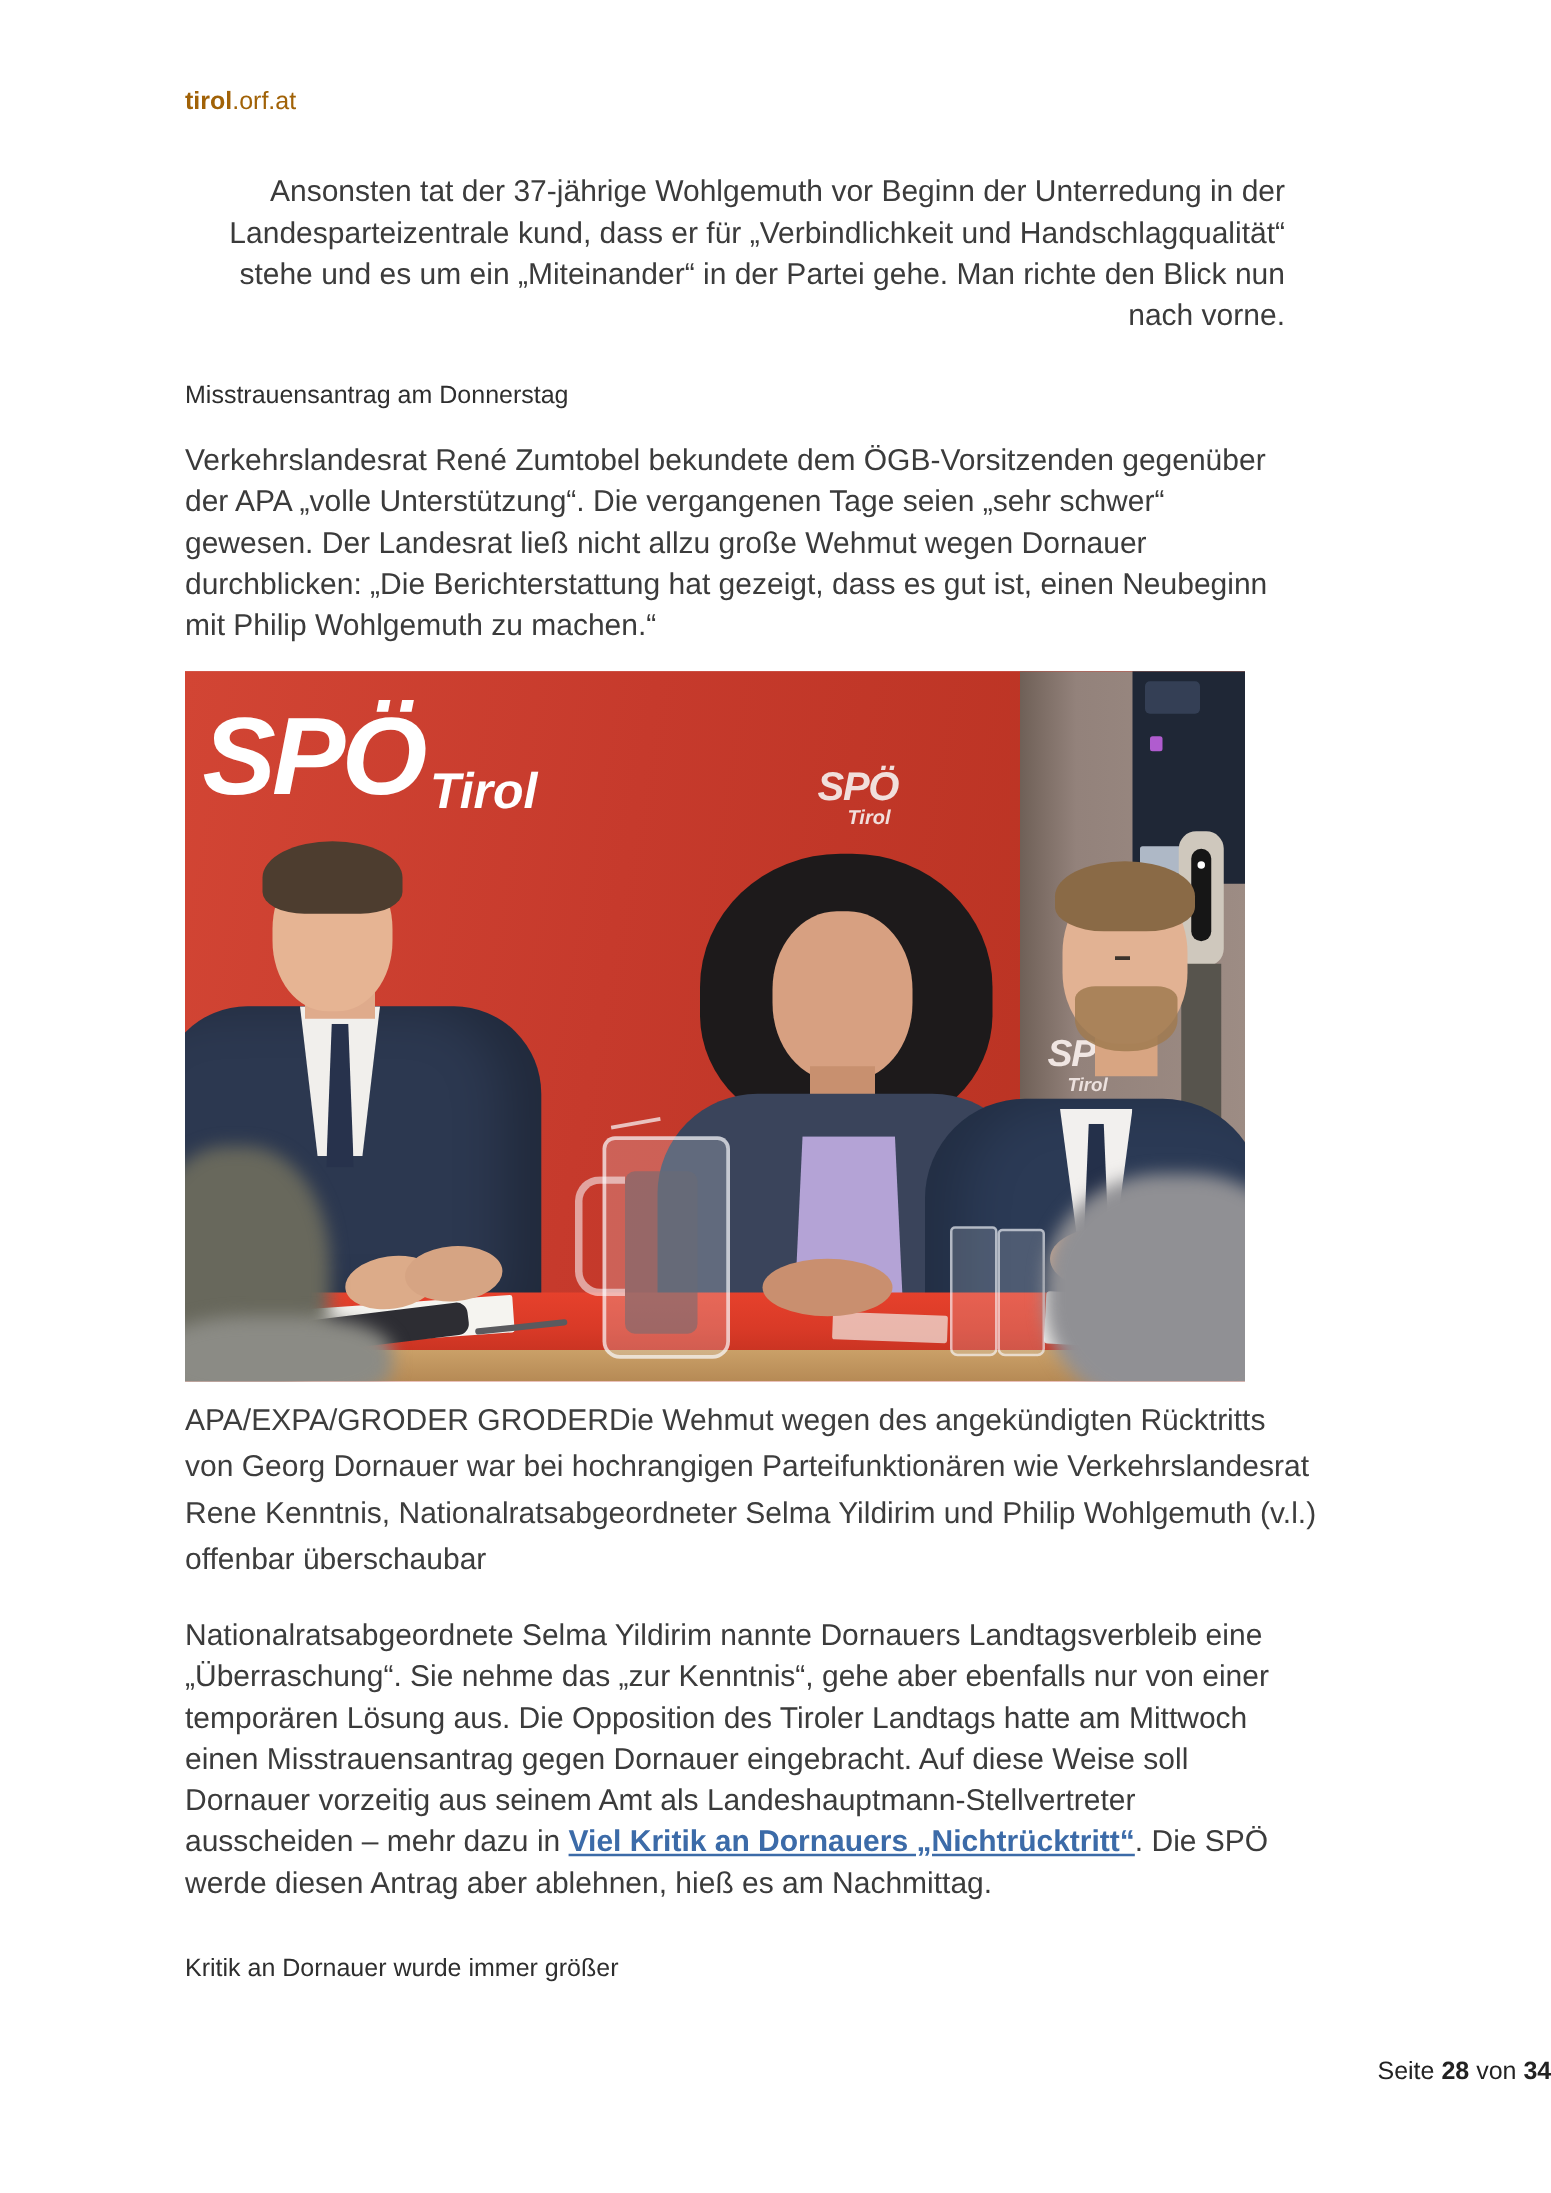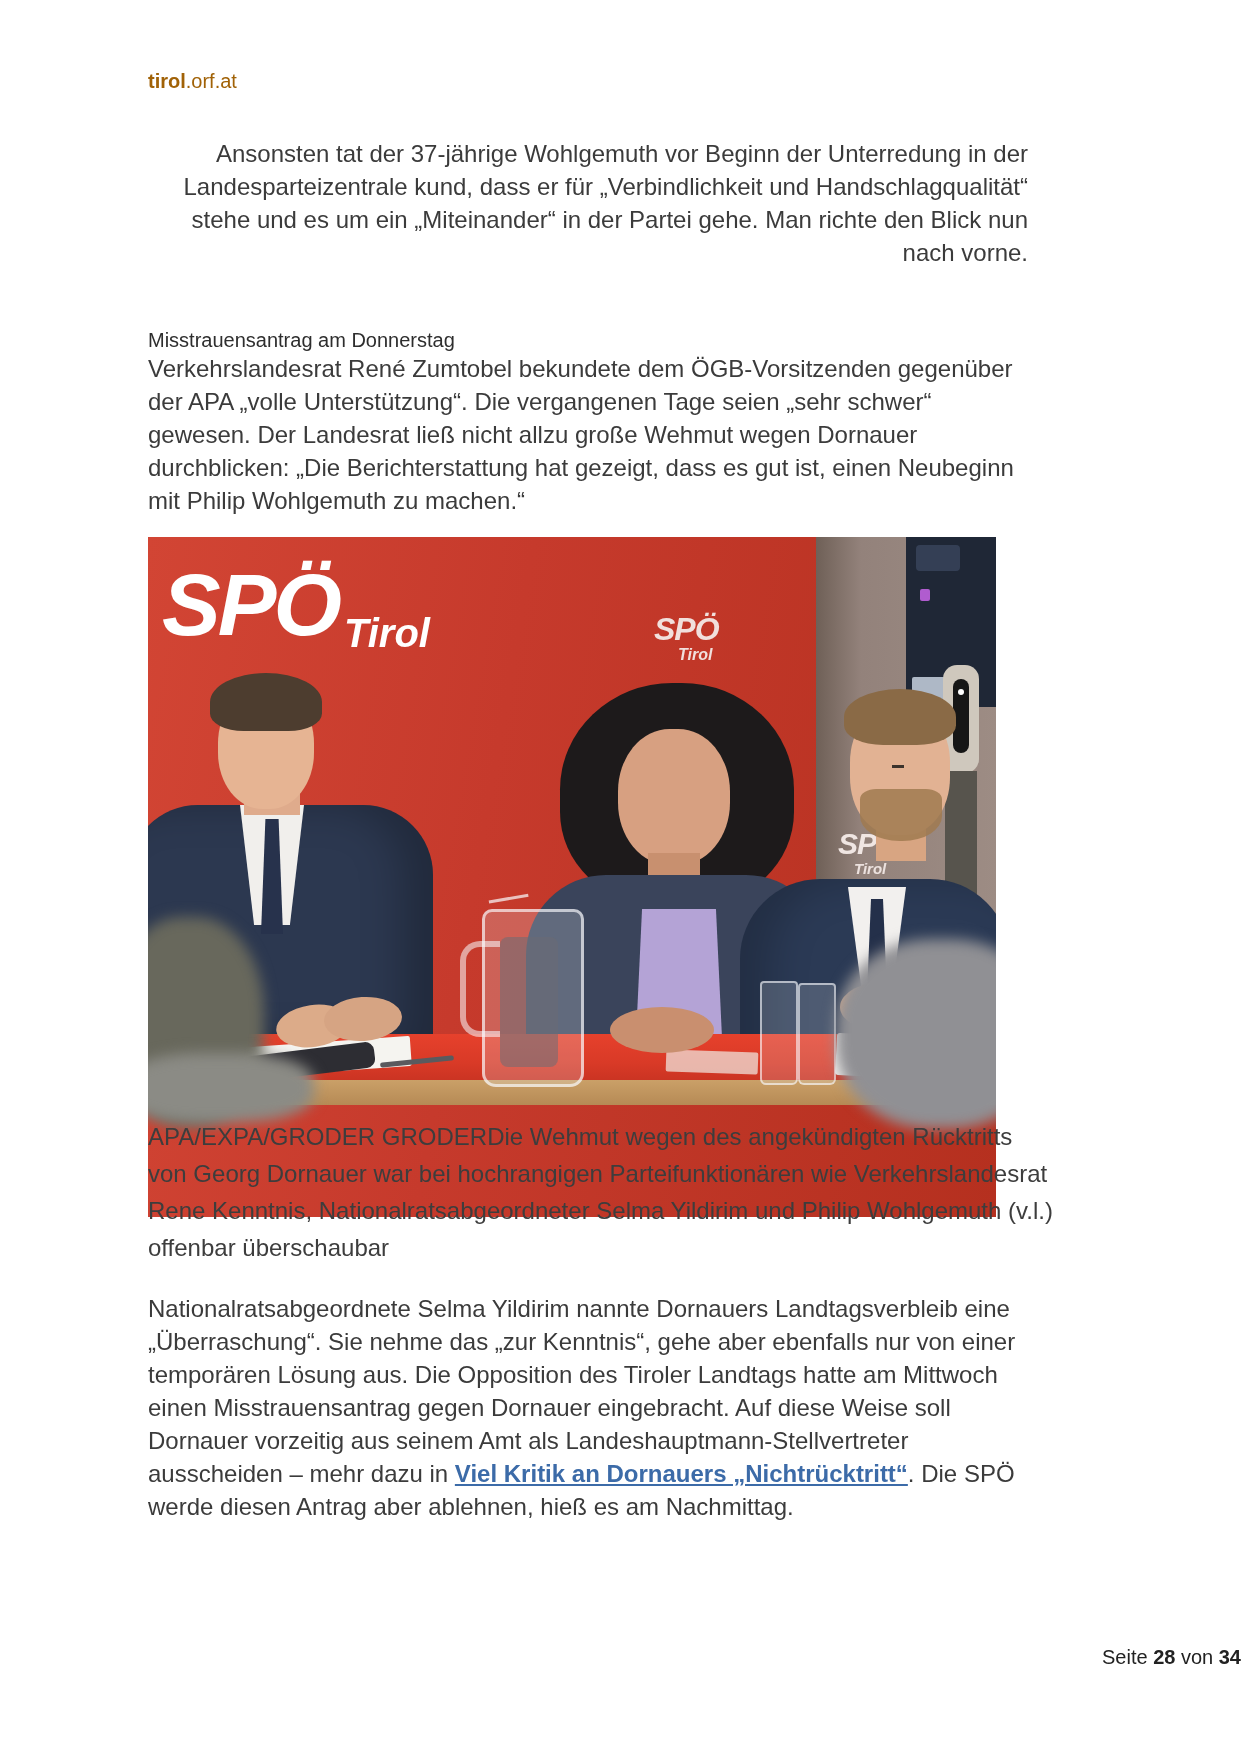--- a/index.html
+++ b/index.html
@@ -32,21 +32,21 @@
     color:#3c6ba8;font-weight:bold;text-decoration:underline;cursor:pointer;
   }
   .footer{
     position:absolute;left:0;top:1646px;width:1241px;
     text-align:right;font-size:20px;color:#222;
   }
   .footer .b{font-weight:bold;}
 
   
   .photo{
-    position:absolute;left:148px;top:537px;width:848px;height:680px;
+    position:absolute;left:148px;top:537px;width:848px;height:568px;
     background:#c63a2c;overflow:hidden;
   }
   .ph{position:absolute;}
   .backdrop{left:0;top:0;width:100%;height:100%;
     background:linear-gradient(100deg,#d24534 0%,#c63a2c 40%,#b5301f 100%);}
   .wall{left:668px;top:0;width:180px;height:500px;
     background:linear-gradient(90deg,#6f6057 0%,#93827b 25%,#9d8c84 100%);}
   .tv{left:758px;top:0;width:90px;height:170px;background:#1f2736;}
   .tv-glow{left:768px;top:8px;width:44px;height:26px;background:#39465e;border-radius:4px;opacity:.8;}
   .tv-spot{left:772px;top:52px;width:10px;height:12px;background:#b05ccf;border-radius:2px;}
@@ -146,21 +146,21 @@
 </style>
 </head>
 <body>
 
 <div class="page">
 
   <div class="site-header"><span class="b">tirol</span><span>.orf.at</span></div>
 
   <div class="body-par" style="top:137px;text-align:right;">Ansonsten tat der 37-jährige Wohlgemuth vor Beginn der Unterredung in der Landesparteizentrale kund, dass er für „Verbindlichkeit und Handschlagqualität“ stehe und es um ein „Miteinander“ in der Partei gehe. Man richte den Blick nun nach vorne.</div>
 
-  <div class="sub-head" style="top:303px;margin-top:24px;">Misstrauensantrag am Donnerstag</div>
+  <div class="sub-head" style="top:303px;">Misstrauensantrag am Donnerstag</div>
 
   <div class="body-par" style="top:352px;">Verkehrslandesrat René Zumtobel bekundete dem ÖGB-Vorsitzenden gegenüber der APA „volle Unterstützung“. Die vergangenen Tage seien „sehr schwer“ gewesen. Der Landesrat ließ nicht allzu große Wehmut wegen Dornauer durchblicken: „Die Berichterstattung hat gezeigt, dass es gut ist, einen Neubeginn mit Philip Wohlgemuth zu machen.“</div>
 
   <div class="photo">
     <div class="ph backdrop"></div>
     <div class="ph wall"></div>
     <div class="ph tv"></div>
     <div class="ph tv-glow"></div>
     <div class="ph tv-spot"></div>
     <div class="ph tv-bar"></div>
@@ -225,16 +225,17 @@
 
     <div class="ph blur-blob blob-bl"></div>
     <div class="ph blur-blob blob-bl2"></div>
     <div class="ph blur-blob blob-br"></div>
   </div>
 
   <div class="caption" style="top:1118px;"><span>APA/EXPA/GRODER GRODER</span><span>Die Wehmut wegen des angekündigten Rücktritts von Georg Dornauer war bei hochrangigen Parteifunktionären wie Verkehrslandesrat Rene Kenntnis, Nationalratsabgeordneter Selma Yildirim und Philip Wohlgemuth (v.l.) offenbar überschaubar</span></div>
 
   <div class="body-par" style="top:1292px;"><span>Nationalratsabgeordnete Selma Yildirim nannte Dornauers Landtagsverbleib eine „Überraschung“. Sie nehme das „zur Kenntnis“, gehe aber ebenfalls nur von einer temporären Lösung aus. Die Opposition des Tiroler Landtags hatte am Mittwoch einen Misstrauensantrag gegen Dornauer eingebracht. Auf diese Weise soll Dornauer vorzeitig aus seinem Amt als Landeshauptmann-Stellvertreter ausscheiden – mehr dazu in </span><span class="article-link">Viel Kritik an Dornauers „Nichtrücktritt“</span><span>. Die SPÖ werde diesen Antrag aber ablehnen, hieß es am Nachmittag.</span></div>
 
+  <div class="sub-head" style="top:1562px;">Kritik an Dornauer wurde immer größer</div>
 
   <div class="footer"><span>Seite</span> <span class="b">28</span> <span>von</span> <span class="b">34</span></div>
 
 </div>
 
 </body></html>

